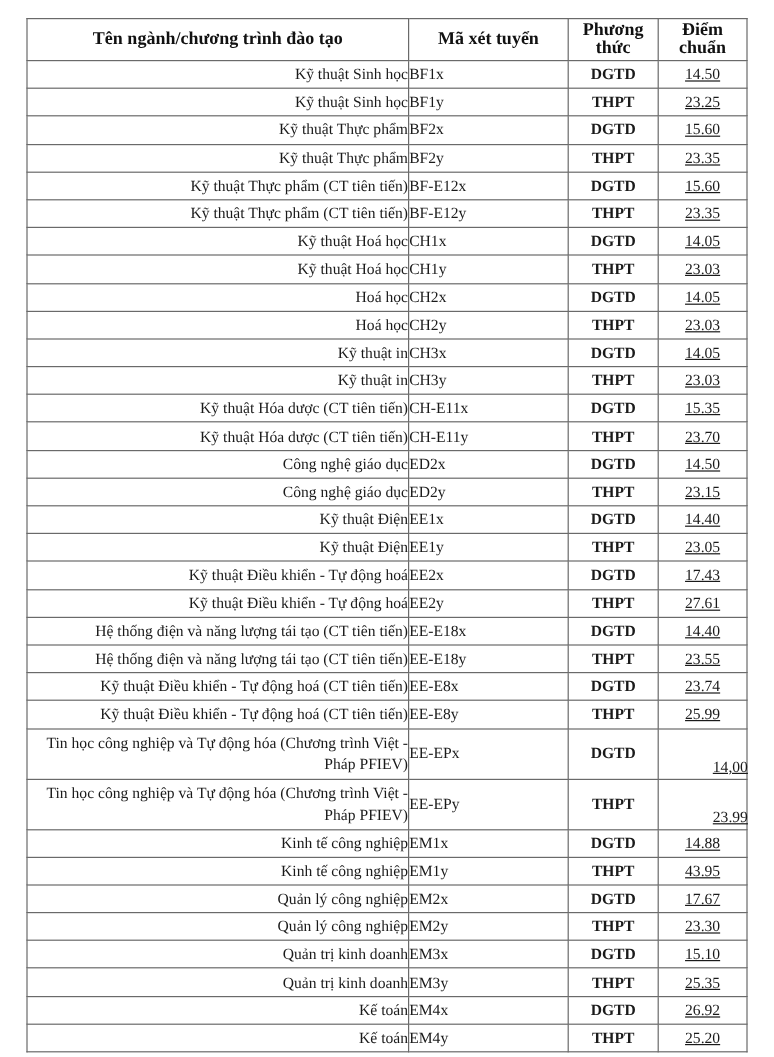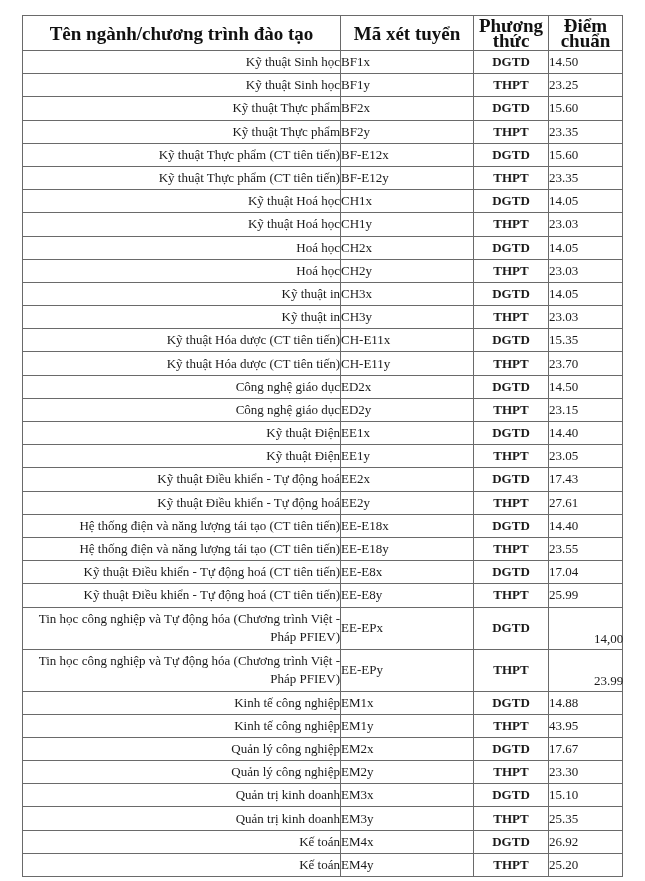--- a/index.html
+++ b/index.html
@@ -11,28 +11,28 @@
     border: 1.5px solid #555;
   }
   table.scores col.c1 { width: 318px; }
   table.scores col.c2 { width: 133px; }
   table.scores col.c3 { width: 75px; }
   table.scores col.c4 { width: 74px; }
   table.scores th, table.scores td {
     border: 1px solid #6a6a6a; padding: 0; vertical-align: middle;
   }
   table.scores th {
-    height: 34px; font-weight: bold; font-size: 19px; line-height: 15px; text-align: center;
+    height: 34px; font-weight: bold; font-size: 15px; line-height: 15px; text-align: center;
     color: #111;
   }
   table.scores td { height: 22.2px; font-size: 13px; }
   td.name { text-align: right; padding-left: 7px; line-height: 18px; }
   td.code { font-size: 16px; }
   td.method { text-align: center; font-size: 13px; font-weight: bold; }
-  td.score { font-size: 13px; }
+  td.score { text-align: center; font-size: 13px; text-decoration: underline; }
   tr.tall td { height: 39px; }
   tr.tall td.score { vertical-align: bottom; padding-bottom: 2px; padding-left: 45px; }
 </style>
 </head>
 <body>
 
 <table class="scores">
   <colgroup>
       <col class="c1">
       <col class="c2">
@@ -177,21 +177,21 @@
       <tr>
         <td class="name">Hệ thống điện và năng lượng tái tạo (CT tiên tiến)</td>
         <td class="code">EE-E18y</td>
         <td class="method">THPT</td>
         <td class="score">23.55</td>
       </tr>
       <tr>
         <td class="name">Kỹ thuật Điều khiển - Tự động hoá (CT tiên tiến)</td>
         <td class="code">EE-E8x</td>
         <td class="method">DGTD</td>
-        <td class="score">17.04</td>
+        <td class="score">23.74</td>
       </tr>
       <tr>
         <td class="name">Kỹ thuật Điều khiển - Tự động hoá (CT tiên tiến)</td>
         <td class="code">EE-E8y</td>
         <td class="method">THPT</td>
         <td class="score">25.99</td>
       </tr>
       <tr class="tall">
         <td class="name">Tin học công nghiệp và Tự động hóa (Chương trình Việt - Pháp PFIEV)</td>
         <td class="code">EE-EPx</td>

